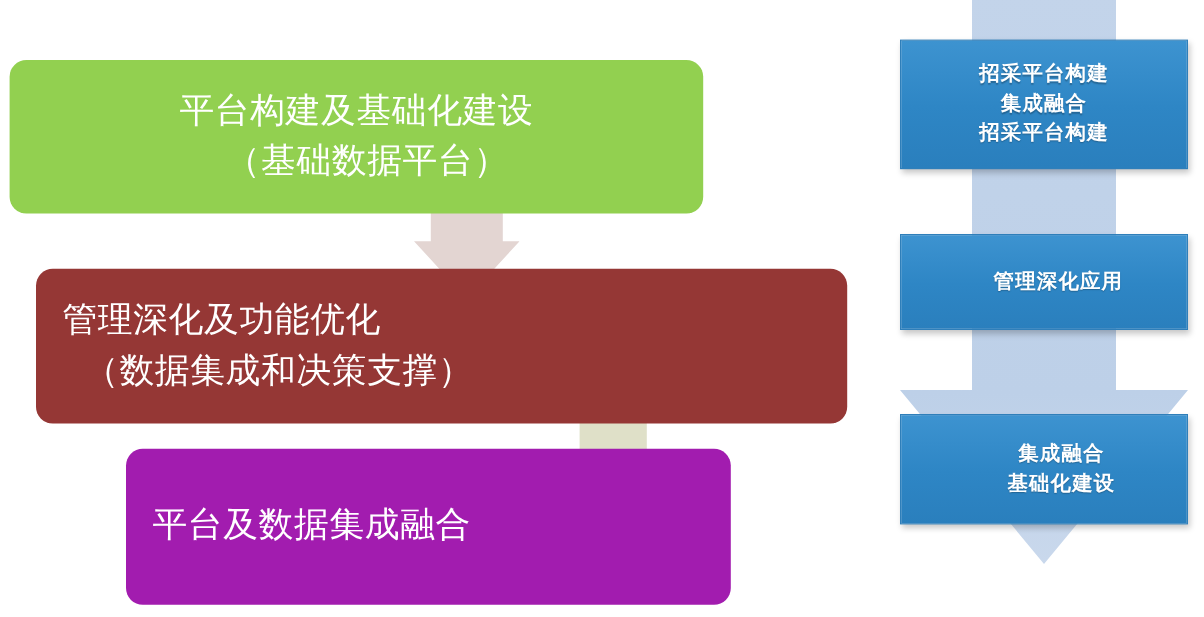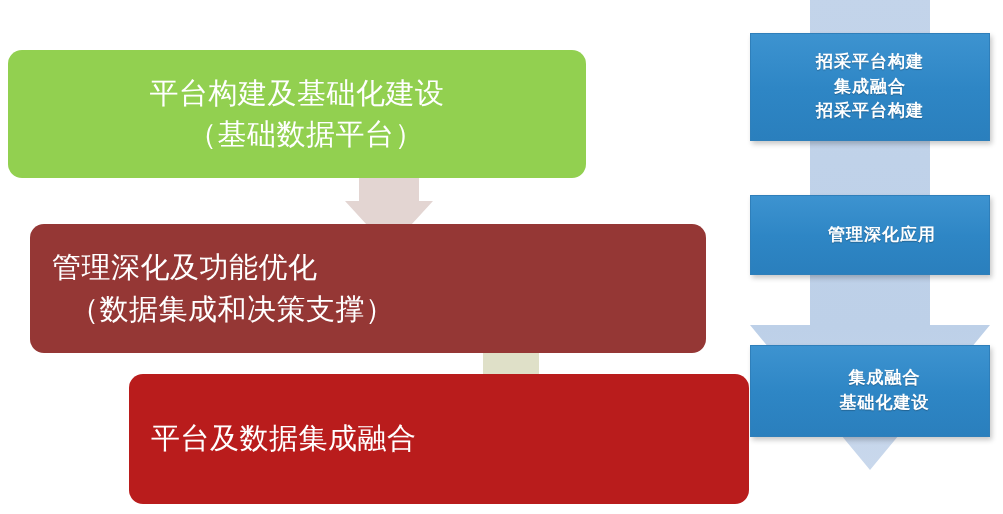--- a/index.html
+++ b/index.html
@@ -52,25 +52,24 @@
     left: 30px;
     top: 224px;
     width: 676px;
     height: 129px;
     background: #953735;
     padding: 0 22px;
   }
   #box-yellow {
     left: 105px;
     top: 374px;
-    width: 620px;
+    width: 504px;
     height: 130px;
-    background: #b91c1c;
+    background: #a21caf;
     padding: 0 22px;
-    margin-left: 24px;
   }
 
   
   .down-arrow {
     position: absolute;
     z-index: 2;
   }
 
   
   #blue-arrow {

